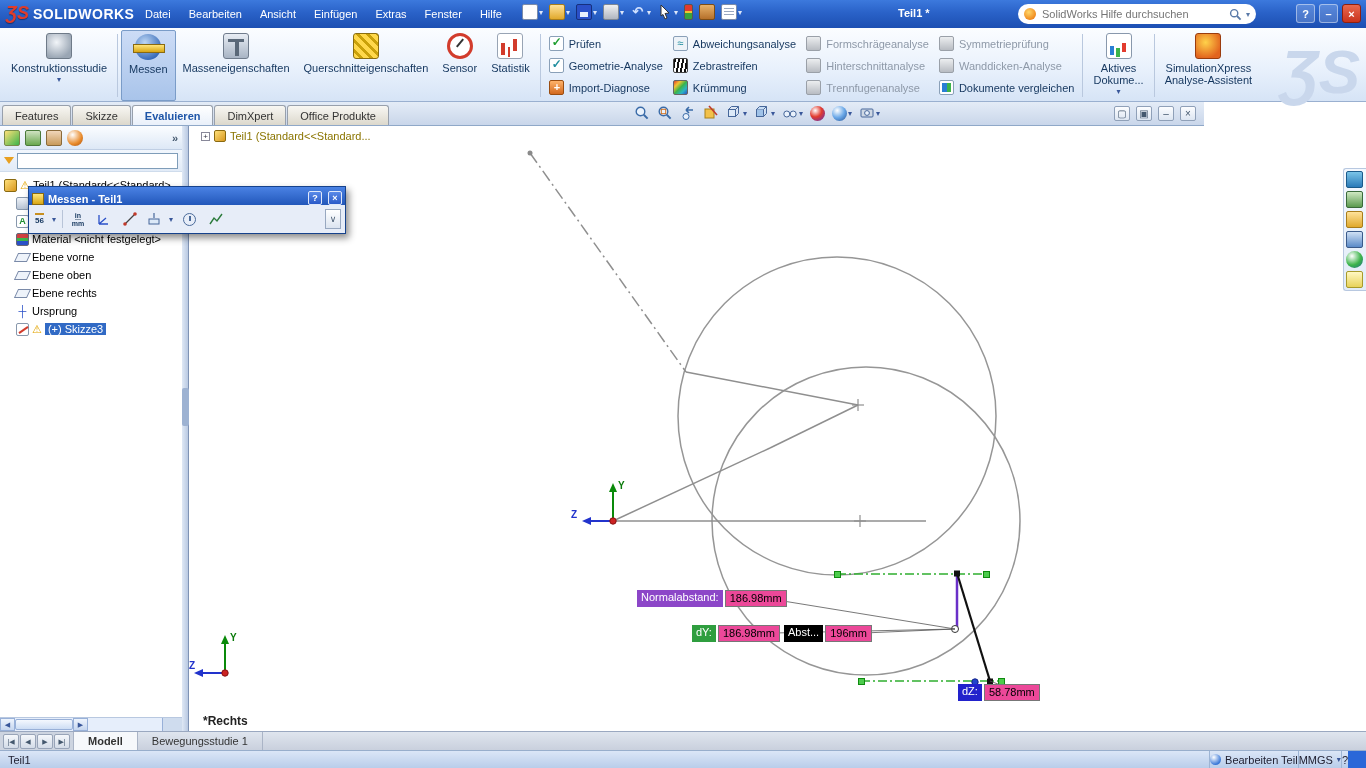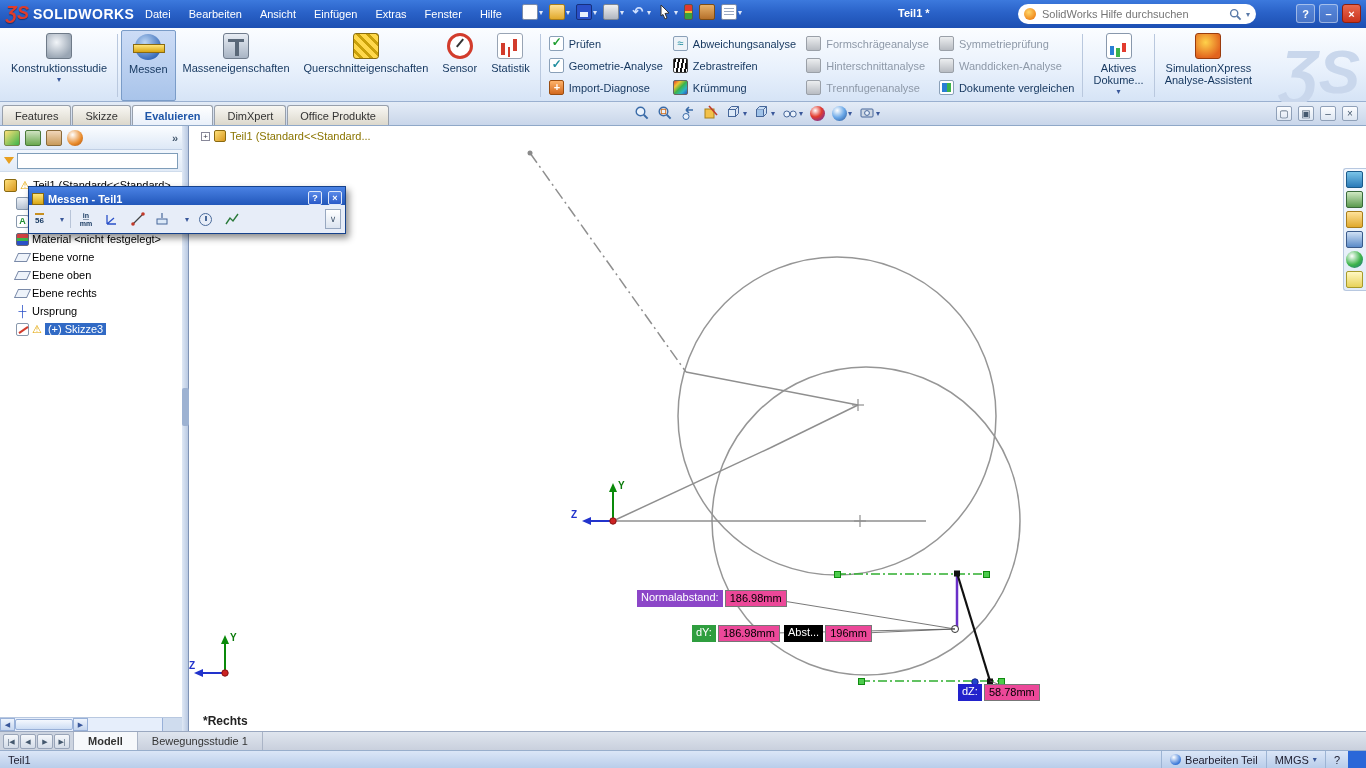--- a/index.html
+++ b/index.html
@@ -90,21 +90,21 @@
   .ic-zebra{background:repeating-linear-gradient(100deg,#111 0 2px,#fff 2px 4px);border:1px solid #444;}
   .ic-curv{background:linear-gradient(135deg,#e23b2e,#f2c430,#3cb44a,#2ab4c4,#2a50c8);border:1px solid #666;}
   .ic-gray{background:linear-gradient(#eceef0,#b8bcc2);border:1px solid #9aa0a8;}
   .ic-cmp{background:#fff;border:1px solid #8aa0b8;}
   .ic-cmp::after{content:"";position:absolute;left:2px;top:2px;width:5px;height:9px;background:#2a7fd4;}
   .ic-cmp::before{content:"";position:absolute;right:2px;top:2px;width:5px;height:9px;background:#3cb44a;}
   .watermark{position:absolute;right:6px;top:8px;font-size:62px;font-weight:bold;font-style:italic;
     color:#c9d7ec;pointer-events:none;}
 
   
-  .tabrow{position:absolute;left:0;top:102px;width:1366px;height:24px;
+  .tabrow{position:absolute;left:0;top:102px;width:1204px;height:24px;
     background:linear-gradient(#e4ecf7,#c9d6ea);border-bottom:1px solid #8fa8c8;}
   .ctabs{position:absolute;left:2px;bottom:0;display:flex;gap:1px;}
   .ctab{padding:4px 12px 3px 12px;border:1px solid #98a0ac;border-bottom:none;
     background:linear-gradient(#f8f7f3,#dcd8cc);color:#333;border-radius:3px 3px 0 0;white-space:nowrap;}
   .ctab.active{background:linear-gradient(#ffffff,#e9f0fa);color:#1f56a8;font-weight:bold;}
   .headsup{position:absolute;left:632px;top:2px;display:flex;align-items:center;gap:3px;}
   .hbtn{display:flex;align-items:center;gap:1px;padding:1px 2px;border-radius:2px;}
   .harrow{font-size:8px;color:#39579a;}
   .ball{width:15px;height:15px;border-radius:50%;
     background:radial-gradient(circle at 35% 30%,#fff,#e23b2e 45%,#7030a0 90%);}
@@ -160,21 +160,21 @@
   .mdlg{position:absolute;left:28px;top:60px;width:318px;z-index:50;
     border:1px solid #16428c;background:#e7edf8;box-shadow:3px 4px 7px rgba(0,0,0,.45);}
   .mdlg-title{height:18px;display:flex;align-items:flex-end;gap:4px;padding:0 3px;
     background:linear-gradient(#4a82e4,#2257ba);color:#fff;font-weight:bold;}
   .mdlg-ico{width:12px;height:12px;background:linear-gradient(#ffe57a,#d8a614);border:1px solid #8a6a10;}
   .mdlg-btn{width:14px;height:14px;margin-left:2px;background:linear-gradient(#5a8ae8,#2a5ac8);
     border:1px solid #dfe8fa;border-radius:2px;color:#fff;font-size:9px;line-height:12px;
     text-align:center;font-weight:bold;}
   .mdlg-tools{height:28px;display:flex;align-items:center;gap:4px;padding:2px 4px;}
   .mtool{height:22px;min-width:22px;display:flex;align-items:center;justify-content:center;
-    border:1px solid transparent;border-radius:2px;gap:16px;padding:0 1px;}
+    border:1px solid transparent;border-radius:2px;gap:8px;padding:0 1px;}
   .msep{width:1px;height:18px;background:#b8c4d8;}
   .arc56{font-size:8px;color:#14365e;border-top:2px solid #c89020;padding-top:1px;font-weight:bold;}
   .units{display:flex;flex-direction:column;font-size:7px;line-height:7px;color:#14365e;font-weight:bold;align-items:center;}
   .units .u-top{border-bottom:1px solid #8898ac;}
   .clock{width:13px;height:13px;border:1.5px solid #4a6a9a;border-radius:50%;position:relative;}
   .clock::after{content:"";position:absolute;left:5px;top:2px;width:1.5px;height:5px;background:#4a6a9a;}
   .mchev{margin-left:auto;width:16px;height:20px;border:1px solid #98a8c0;background:linear-gradient(#fff,#dce4f0);
     color:#44586e;text-align:center;line-height:18px;font-size:9px;}
 
   
@@ -211,21 +211,21 @@
     color:#44586e;font-size:7px;line-height:13px;text-align:center;border-radius:2px;padding:0 1px;}
   .btab{padding:2px 14px;border-right:1px solid #aab4c6;display:flex;align-items:center;color:#333;}
   .btab.active{background:#f6f8fb;font-weight:bold;}
 
   
   .statusbar{position:absolute;left:0;top:750px;width:1366px;height:18px;
     background:linear-gradient(#dbe6f7,#b9cdea);border-top:1px solid #98aecc;
     display:flex;align-items:center;color:#223;}
   .sb-left{padding:0 8px;}
   .sb-right{margin-left:auto;display:flex;align-items:center;height:100%;}
-  .sb-cell{display:flex;align-items:center;gap:4px;padding:0 8px;height:100%;border-left:1px solid #9db4d4;}
+  .sb-cell{display:flex;align-items:center;gap:4px;padding:0 0;height:100%;border-left:1px solid #9db4d4;}
   .sb-ico{width:11px;height:11px;border-radius:50%;background:radial-gradient(circle at 35% 30%,#fff,#3a78d8 70%);}
   .sb-sq{width:18px;height:100%;background:#2a67d8;}
   .sb-arrow{font-size:8px;color:#39579a;}
 </style>
 </head>
 <body>
 
 <div class="app">
 
   <div class="titlebar">

